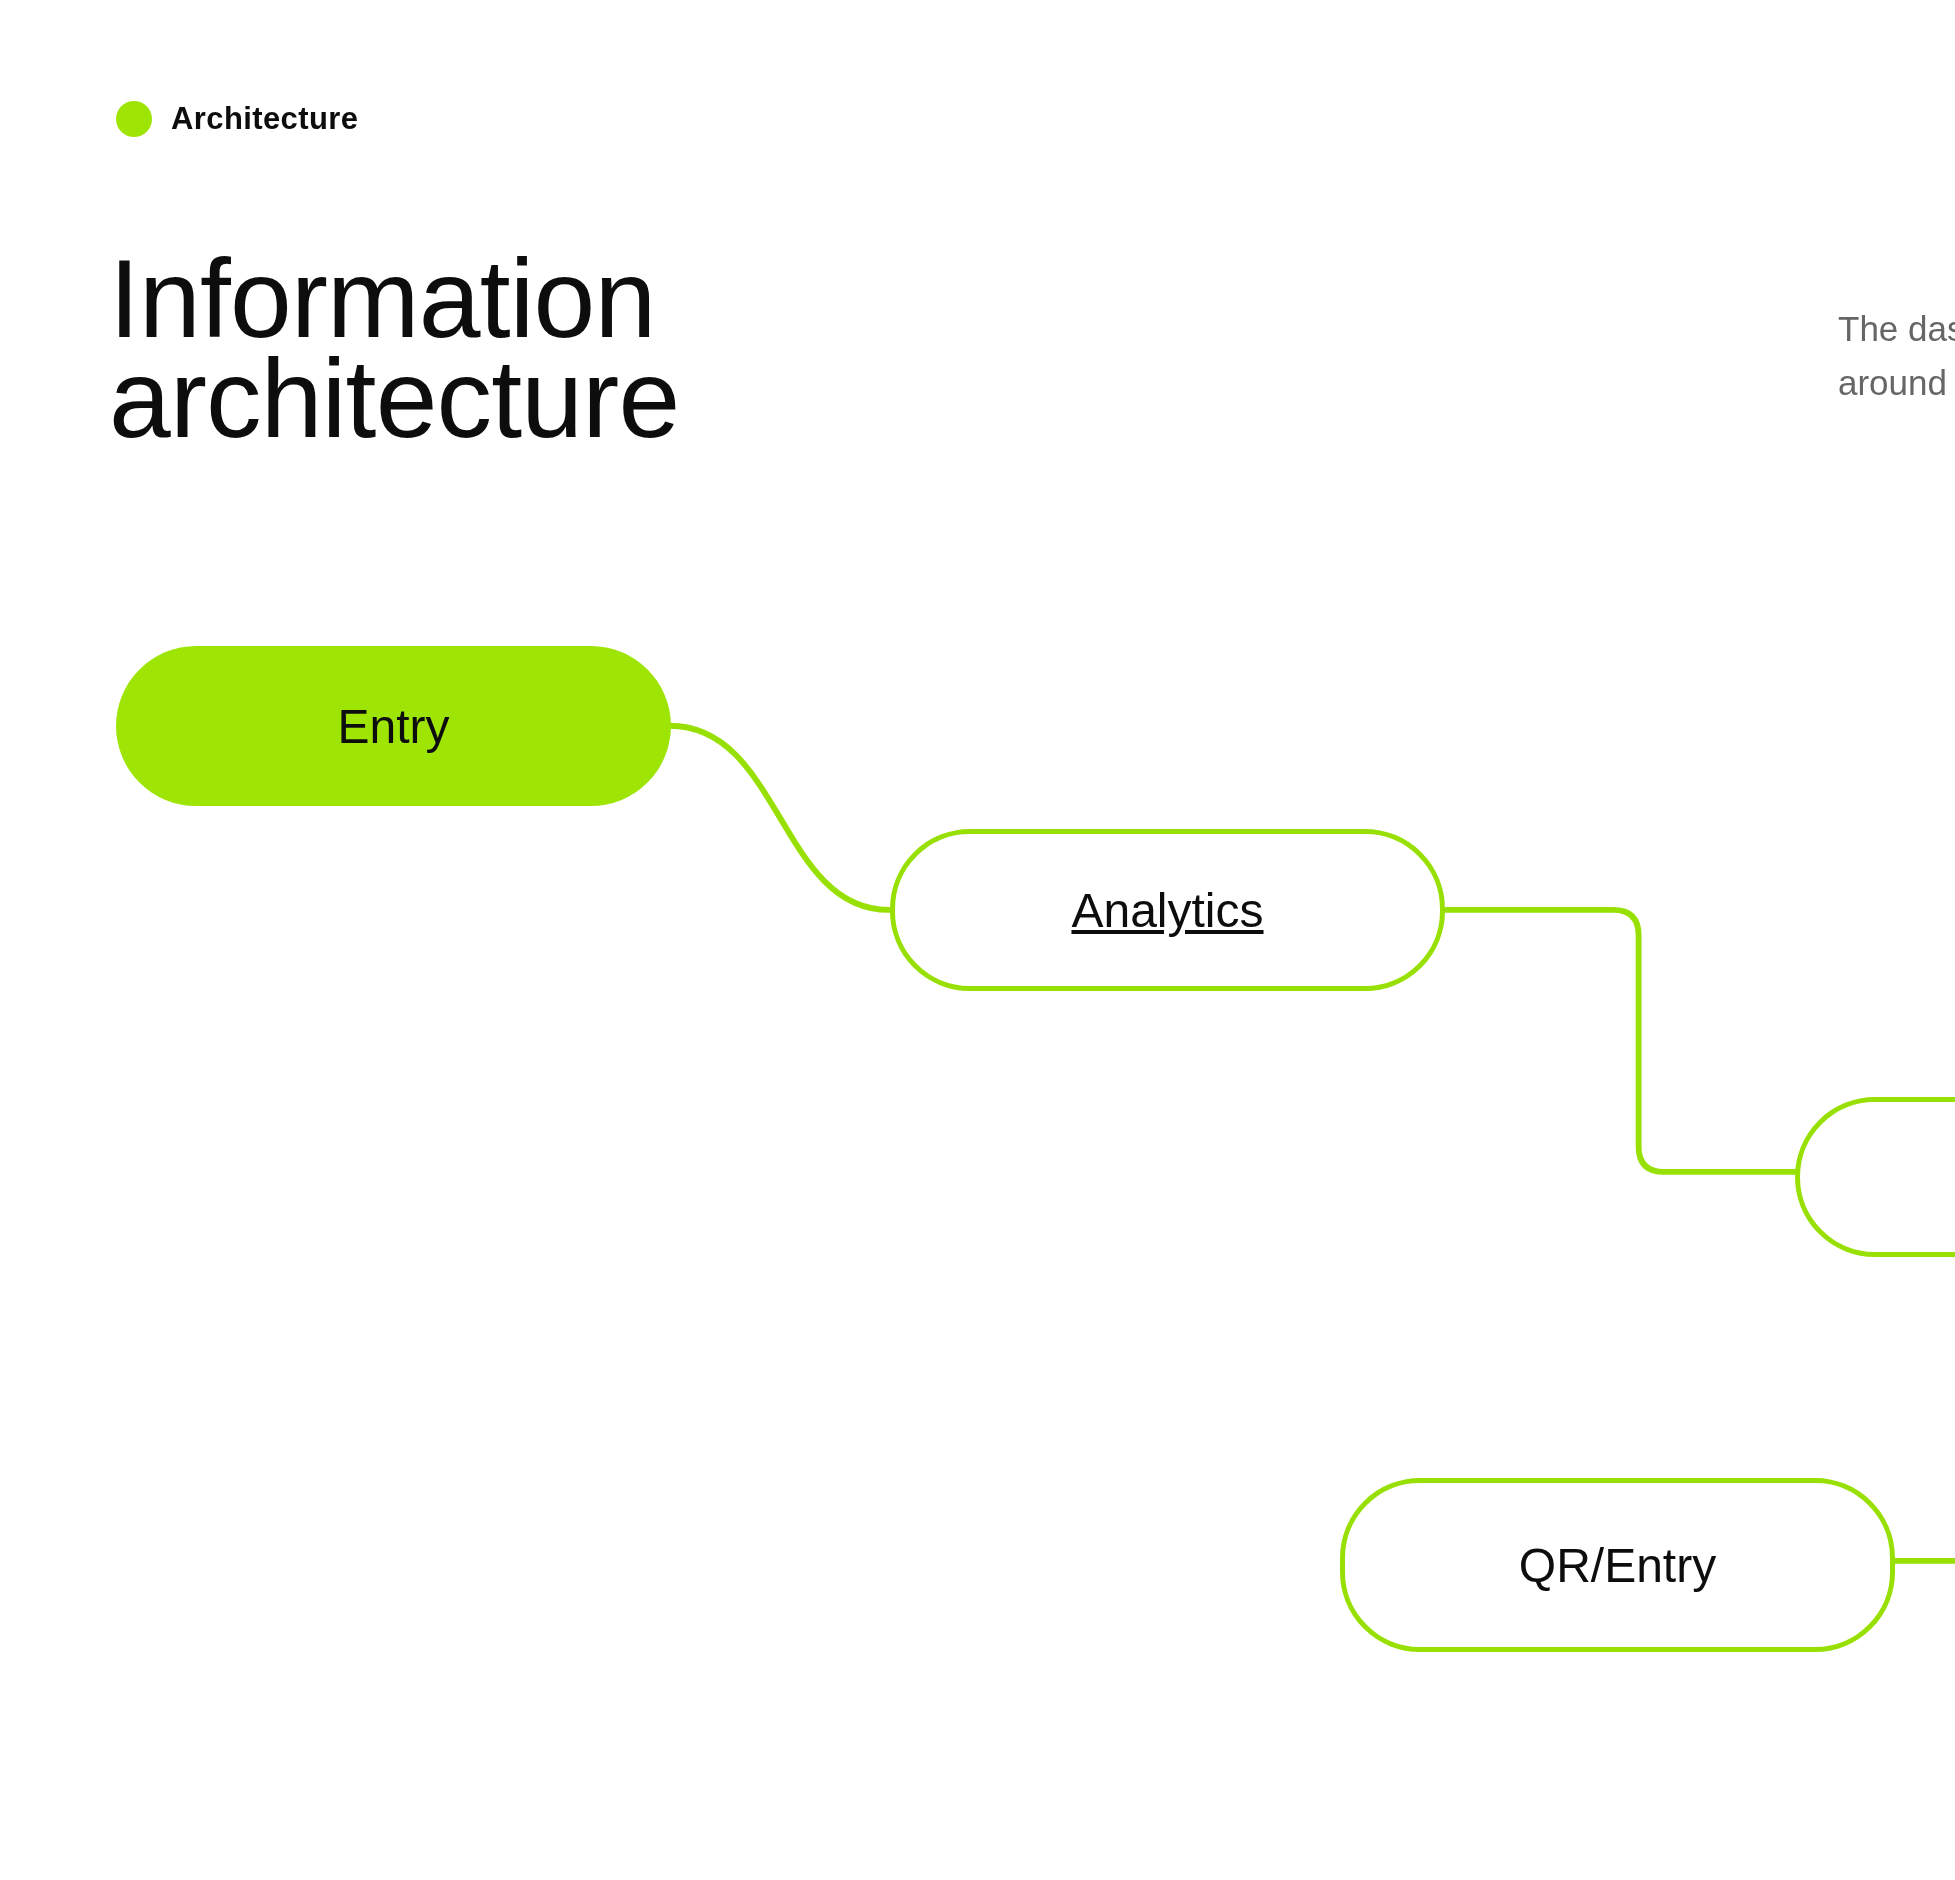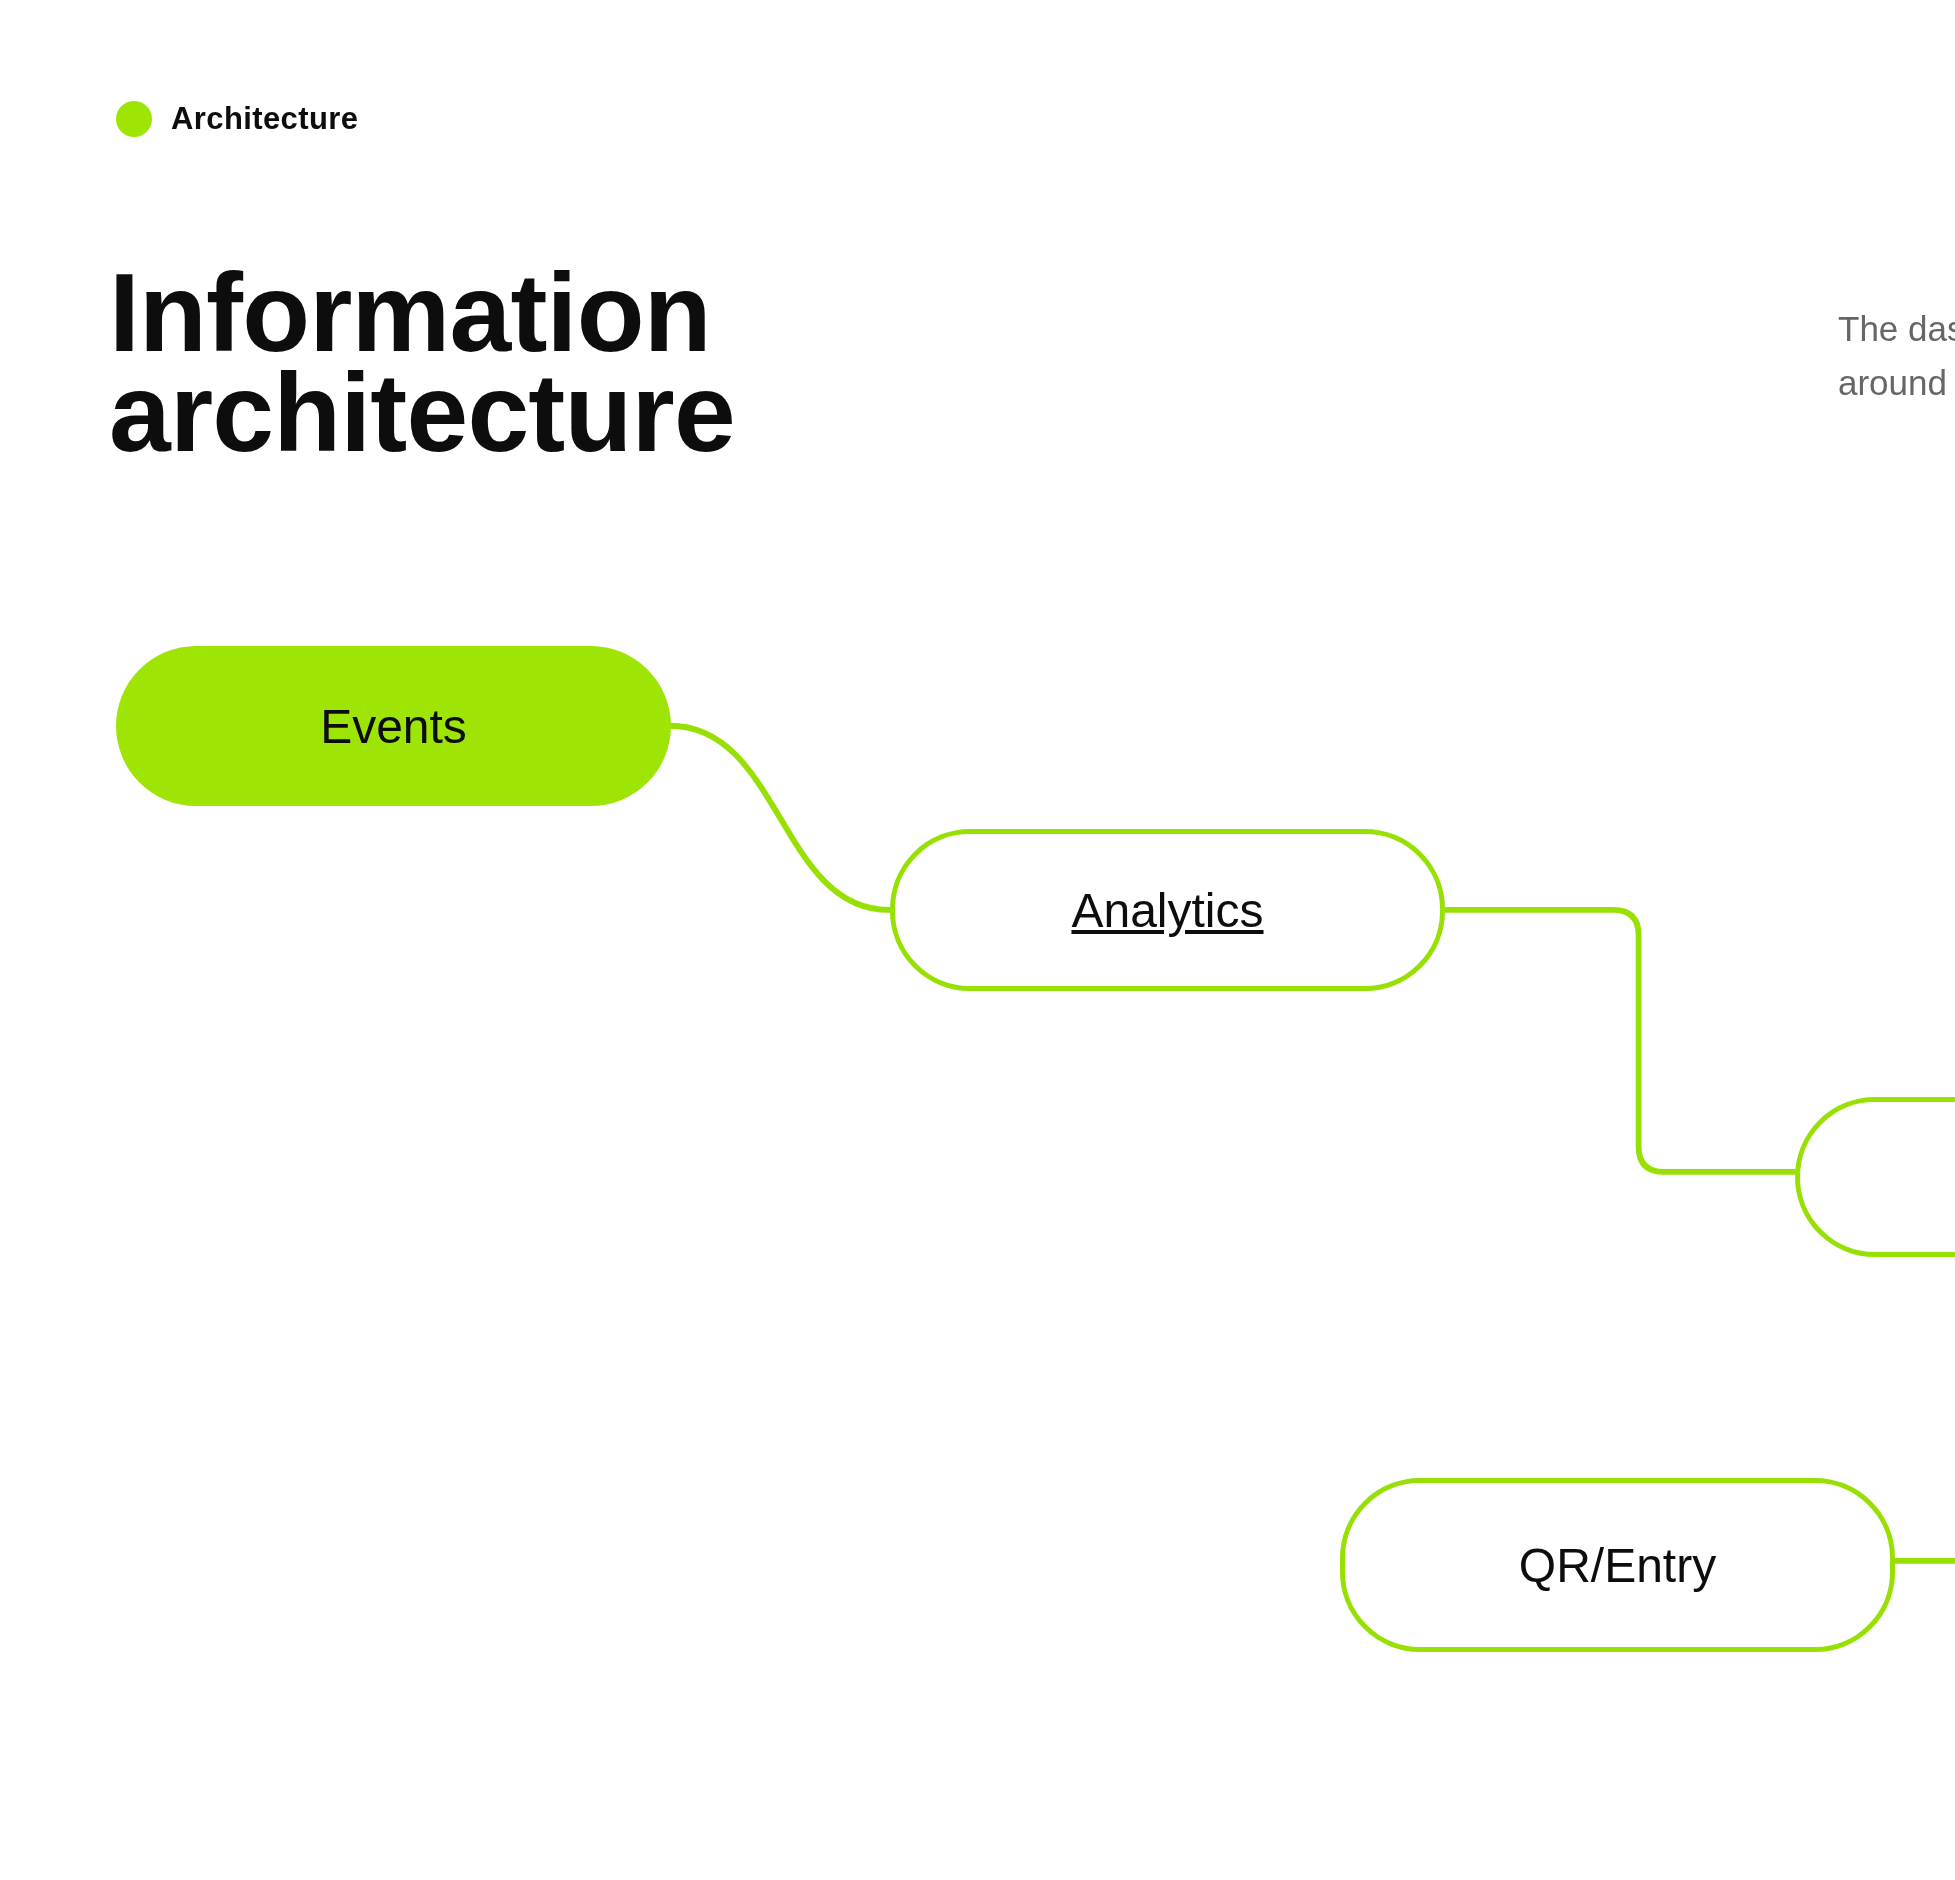--- a/index.html
+++ b/index.html
@@ -19,22 +19,22 @@
   }
   .stage{position:absolute;inset:0;width:2503px;height:1880px;}
 
   
   .eyebrow{position:absolute;left:116px;top:101px;display:flex;align-items:center;gap:19px;}
   .eyebrow-dot{width:36px;height:36px;border-radius:50%;background:var(--accent-fill);flex:0 0 auto;}
   .eyebrow-label{font-size:31px;font-weight:700;color:var(--text-primary);letter-spacing:0.4px;}
 
   
   .page-title{
-    position:absolute;left:109px;top:264px;
-    font-size:111px;line-height:0.9;font-weight:700;
+    position:absolute;left:109px;top:250px;
+    font-size:111px;line-height:0.9;font-weight:400;
     color:var(--text-primary);letter-spacing:-0.8px;
   }
   .page-title span{display:block;}
 
   
   .description{
     position:absolute;left:1838px;top:302px;
     font-size:35px;line-height:1.55;font-weight:400;
     color:var(--text-muted);
   }
@@ -78,21 +78,21 @@
     <span>around four pillars:</span>
   </div>
 
   <svg class="connectors" viewBox="0 0 6400 4808" aria-hidden="true">
     <path d="M 1712 1856 C 1995 1856 1995 2327 2272 2327"></path>
     <path d="M 3698 2327 L 4125 2327 Q 4190 2327 4190 2392 L 4190 2932 Q 4190 2997 4255 2997 L 4588 2997"></path>
     <path d="M 5370 3218 L 5370 3927 Q 5370 3992 5305 3992 L 4848 3992"></path>
   </svg>
 
   <div class="node filled node-events">
-    <span>Events</span>
+    <span>Entry</span>
   </div>
 
   <div class="node outlined node-analytics">
     <span>Analytics</span>
   </div>
 
   <div class="node outlined node-payments">
     
   </div>
 

